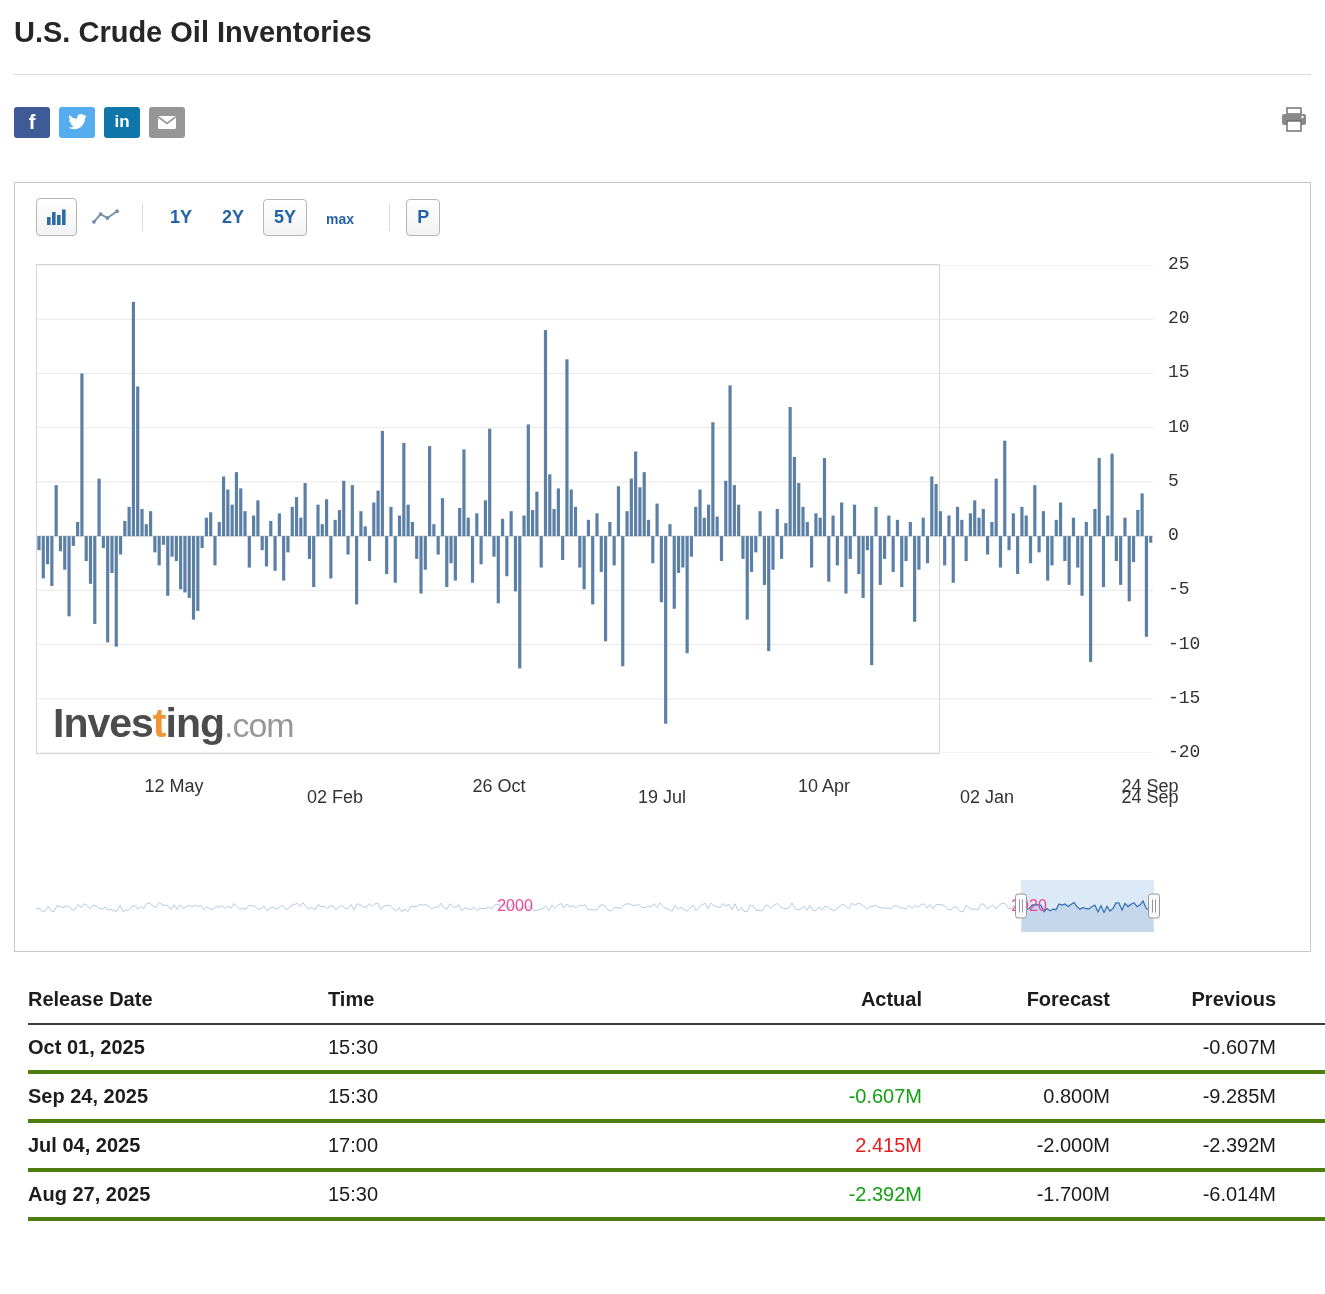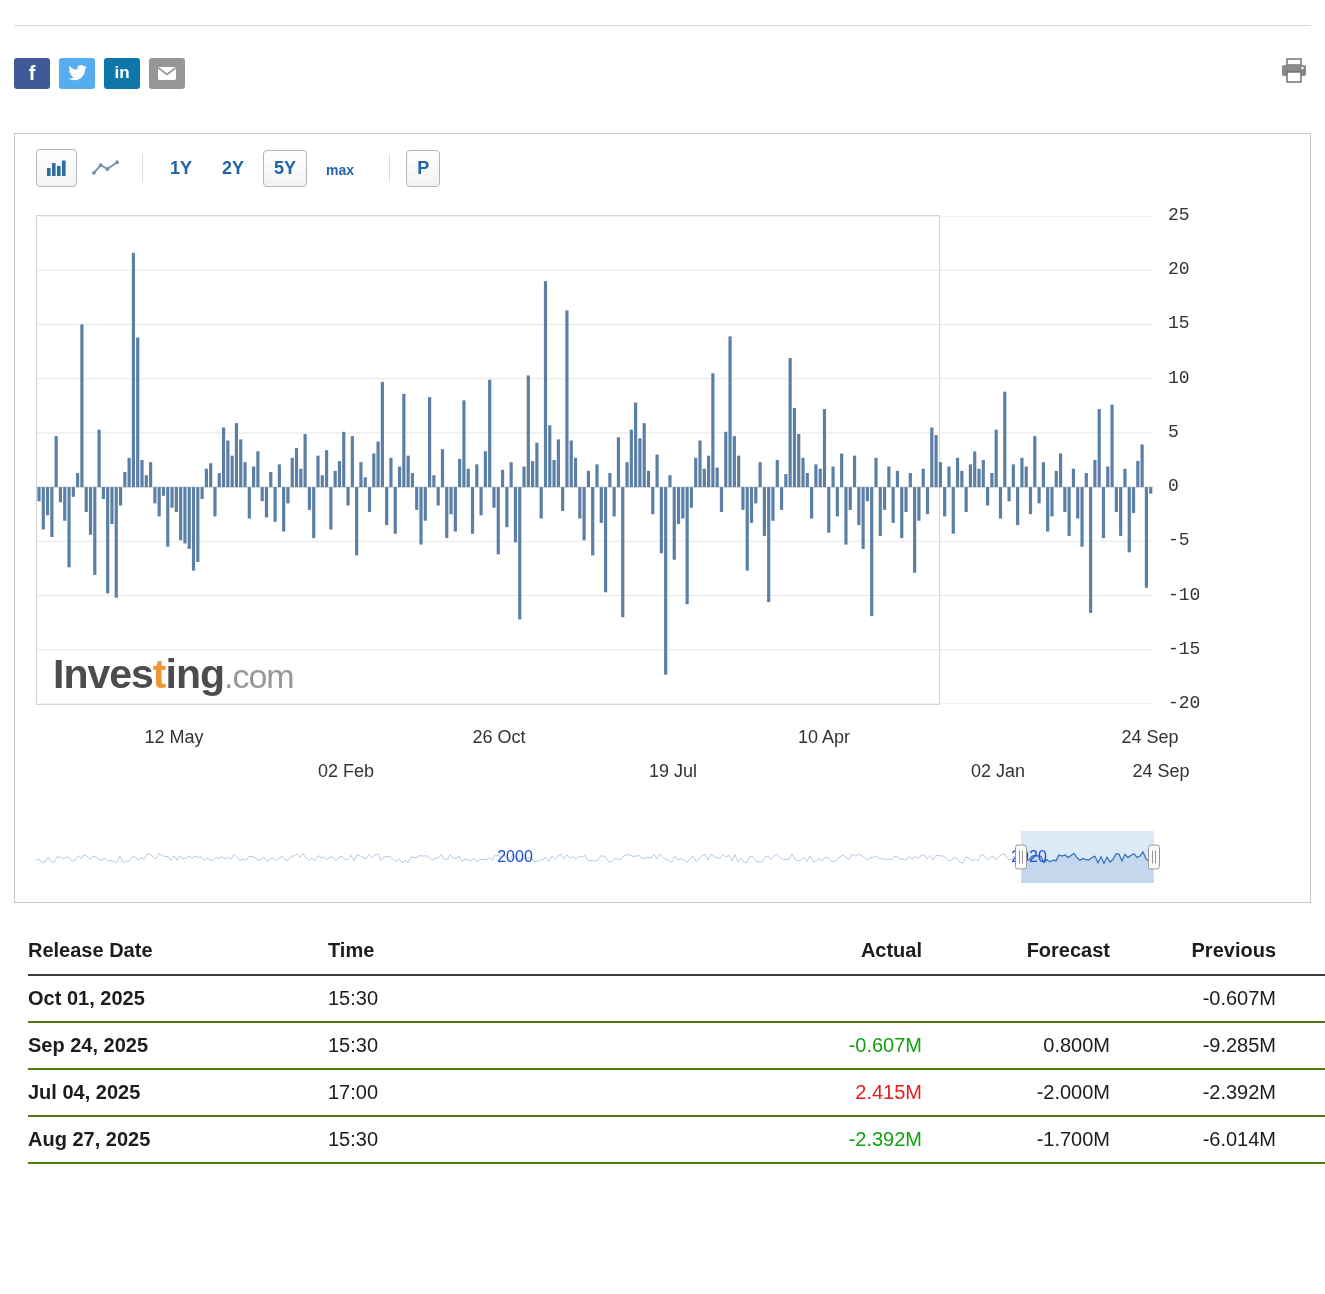--- a/index.html
+++ b/index.html
@@ -32,50 +32,51 @@
   .range-btn.small { font-size:14px; padding-top:10px; }
 
   .chart-body { position:relative; margin-left:21px; height:585px; }
   .plot { position:absolute; left:0; top:28px; width:904px; height:490px; border:1px solid #d4d4d4; cursor:crosshair; background:#fff; }
   .plot svg { display:block; }
   .y-axis { position:absolute; left:1128px; top:28px; width:52px; height:490px;font-family:Liberation Mono, monospace; }
   .y-tick { position:absolute; transform:translateY(-50%); font-size:18px; color:#333; left:4px; }
   .x-axis { position:absolute; left:0; top:524px; width:1118px; height:60px; overflow:visible; }
   .x-tick { position:absolute; transform:translateX(-50%); font-size:18px; color:#333; white-space:nowrap; }
   .x-tick.row1 { top:16px; }
-  .x-tick.row2 { top:50px;margin-left:11px; }
+  .x-tick.row2 { top:27px; }
 
   .watermark { position:absolute; left:16px; bottom:6px; font-size:41px; font-weight:bold; color:#3d3d3d; opacity:.92; letter-spacing:-1px; }
   .watermark .wm-t { color:#ef8d22; }
   .watermark .wm-com { color:#8f8f8f; font-weight:normal; font-size:34px; }
 
   .navigator { position:absolute; left:21px; top:697px; width:1118px; height:52px; }
   .navigator svg { display:block; }
-  .nav-label { position:absolute; top:50%; transform:translate(-50%,-50%); font-size:16px; color:#1d4ed8; }
+  .nav-label { position:absolute; top:50%; transform:translate(-50%,-50%); font-size:16px; color:#ec4899; }
   .nav-handle { position:absolute; width:12px; height:25px; top:50%; transform:translate(-50%,-50%);
                 background:#fbfbfb; border:1px solid #979797; border-radius:3px; cursor:ew-resize; }
   .nav-handle::before, .nav-handle::after { content:""; position:absolute; top:5px; bottom:5px; width:1px; background:#979797; }
   .nav-handle::before { left:3px; }
   .nav-handle::after { right:3px; }
 
   table.releases { margin:26px 14px 0 14px; width:1297px; border-collapse:collapse; table-layout:fixed; }
   .releases th { font-size:20px; font-weight:bold; color:#1c1c1c; text-align:left; padding:10px 0 12px 0; border-bottom:2px solid #3c3c3c; }
-  .releases td { font-size:20px; color:#1c1c1c; padding:11px 0; border-bottom:2px solid #4d7c0f;margin-top:44px; }
+  .releases td { font-size:20px; color:#1c1c1c; padding:11px 0; border-bottom:4px solid #4d7c0f;margin-top:44px; }
   .releases th.num, .releases td.num { text-align:right; }
   .releases td.date { font-weight:bold; }
   .releases col.c1 { width:300px; } .releases col.c2 { width:270px; }
   .releases col.c3 { width:324px; } .releases col.c4 { width:188px; }
   .releases col.c5 { width:215px; }
   .releases th.pad-r, .releases td.pad-r { padding-right:49px; }
 </style>
 </head>
 <body>
 
 <div class="container">
 
+  <h1 class="page-title">U.S. Crude Oil Inventories</h1>
   <hr class="title-divider">
 
   <div class="share-row">
     <a class="share-btn fb">
         <span>f</span>
       </a>
     <a class="share-btn tw">
       <svg width="19" height="16" viewBox="0 0 19 16">
           <path fill="#ffffff" d="M18.6 2.0c-.7.3-1.4.5-2.1.6.8-.5 1.3-1.2 1.6-2-.7.4-1.5.7-2.4.9C15 .6 14 .1 12.9.1 10.8.1 9.2 1.8 9.2 3.9c0 .3 0 .6.1.9C6.1 4.6 3.4 3.2 1.6 1c-.3.6-.5 1.2-.5 1.9 0 1.3.7 2.5 1.7 3.2-.6 0-1.2-.2-1.7-.5v.1c0 1.8 1.3 3.4 3.1 3.7-.3.1-.7.1-1 .1-.2 0-.5 0-.7-.1.5 1.5 1.9 2.6 3.5 2.6-1.3 1-2.9 1.6-4.7 1.6-.3 0-.6 0-.9-.1 1.7 1.1 3.7 1.7 5.8 1.7 7 0 10.8-5.8 10.8-10.8v-.5c.7-.5 1.4-1.2 1.9-1.9z"></path>
         </svg>

